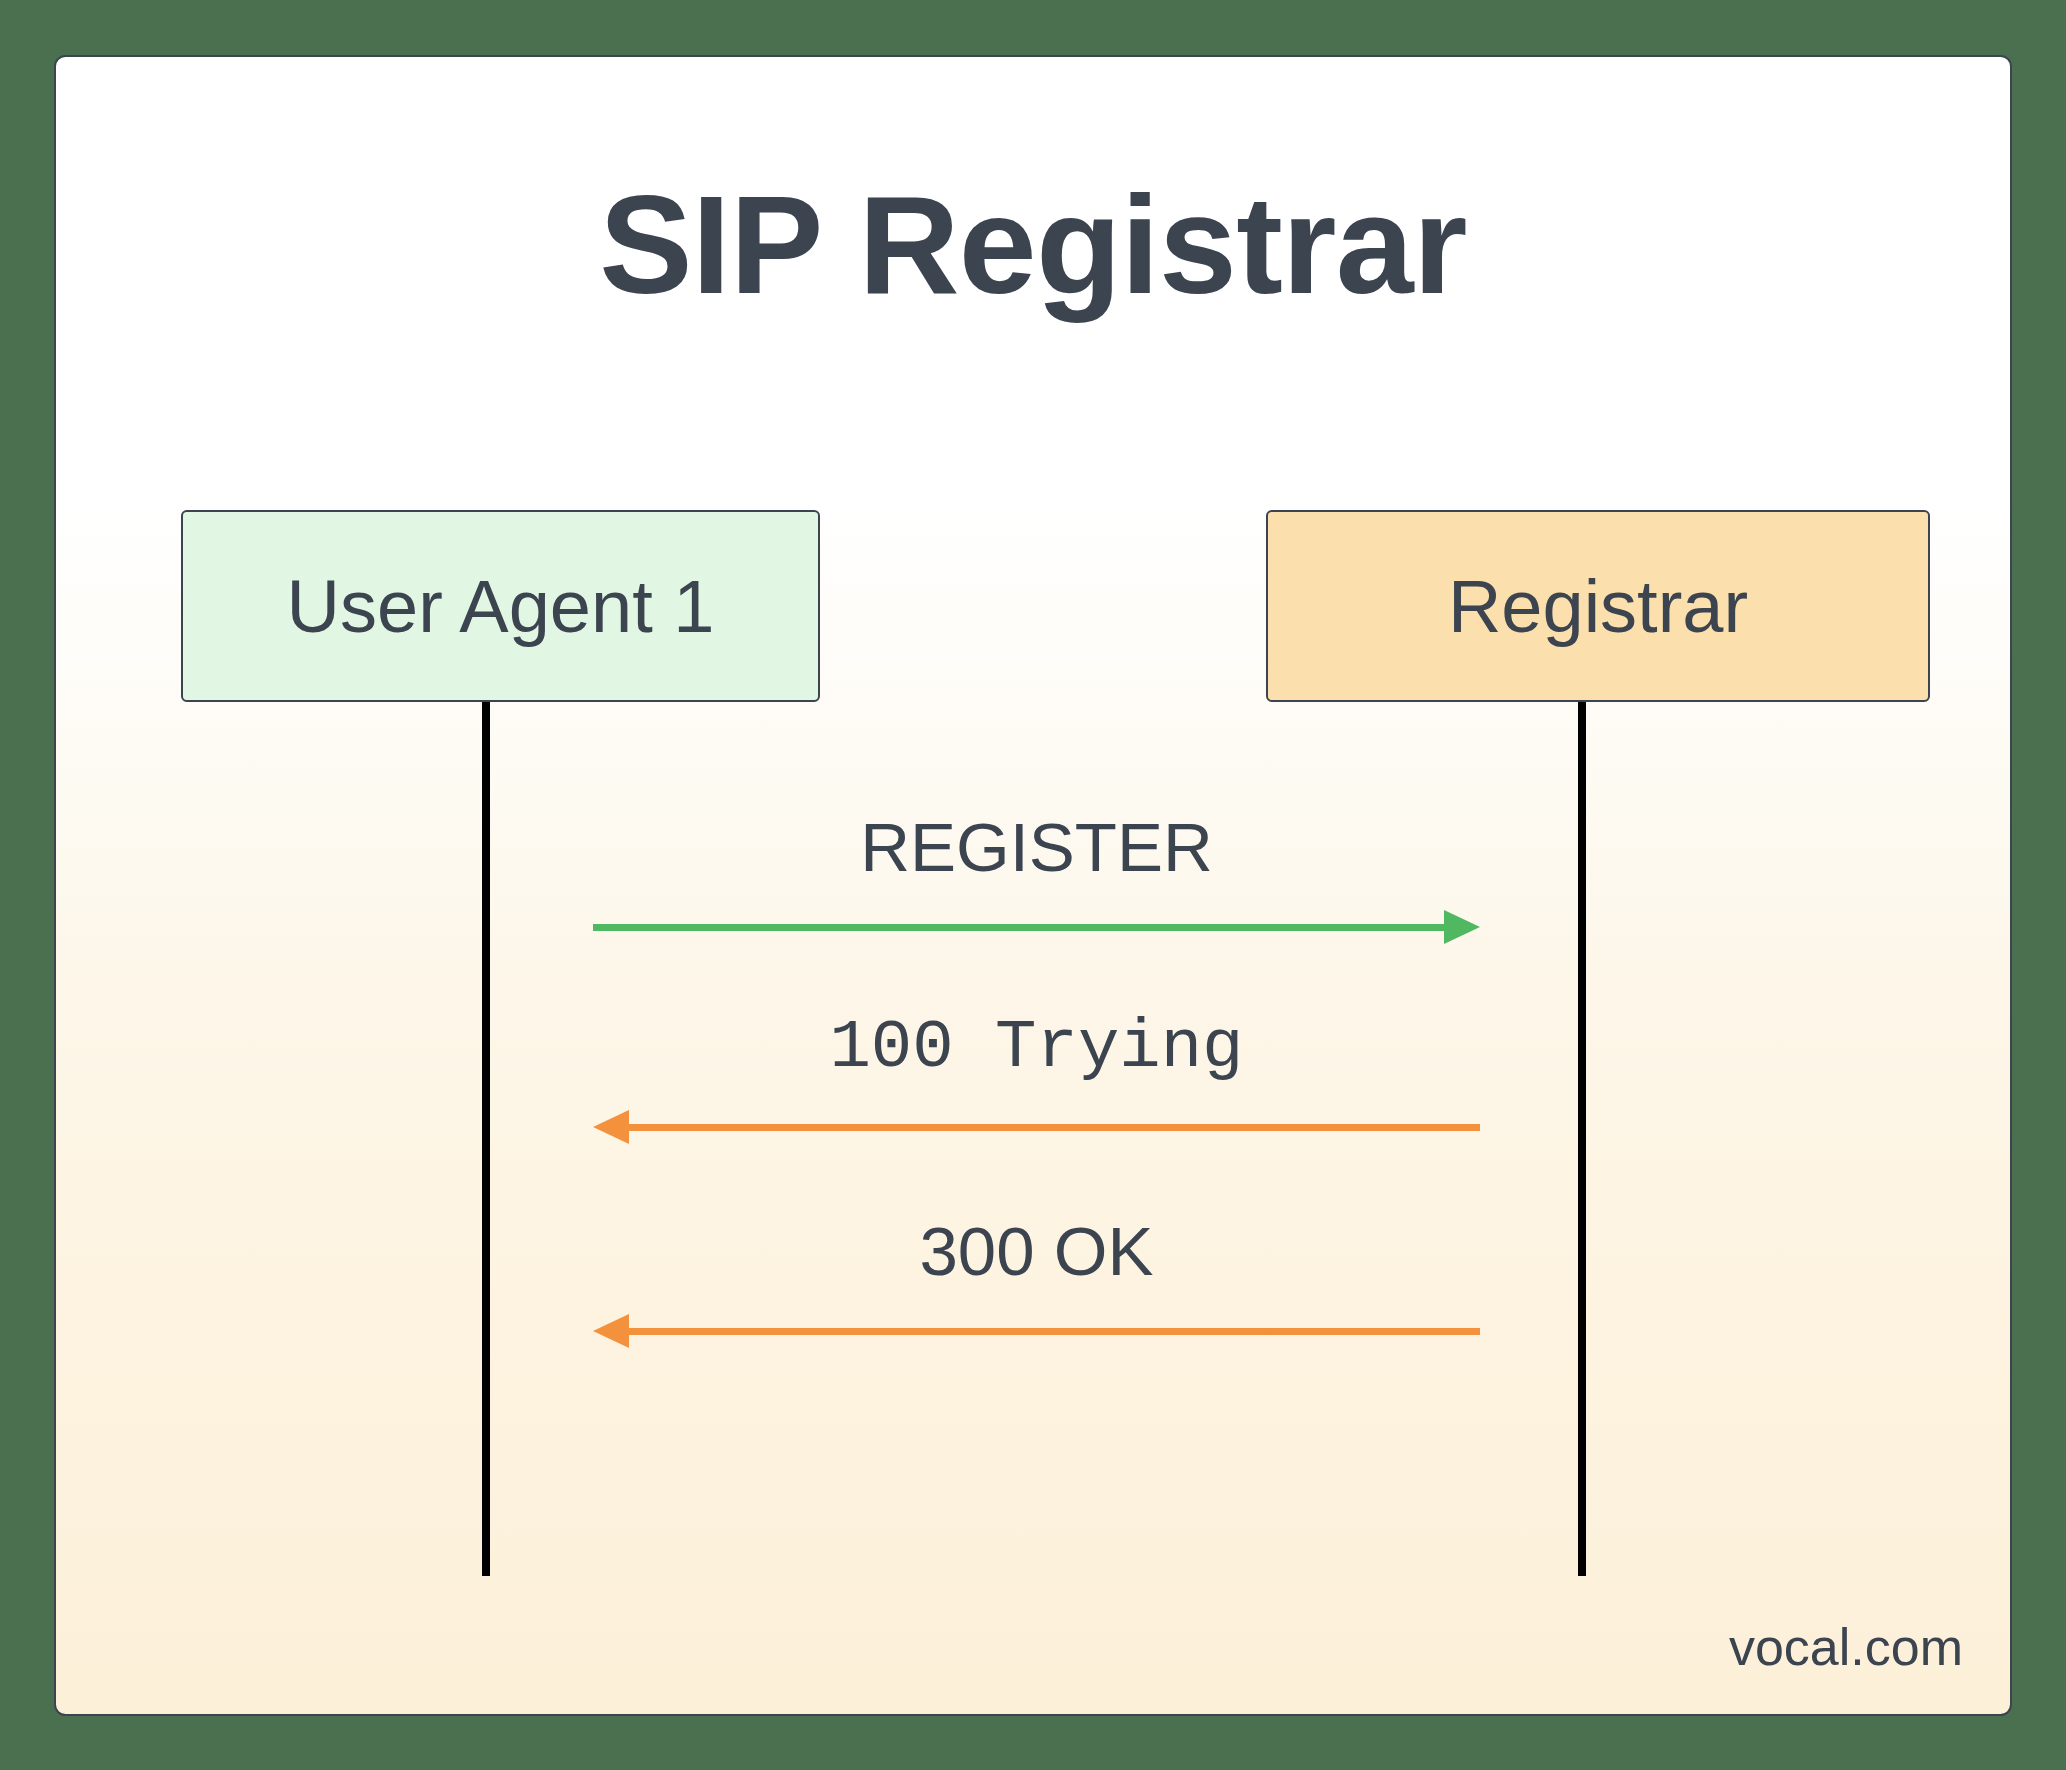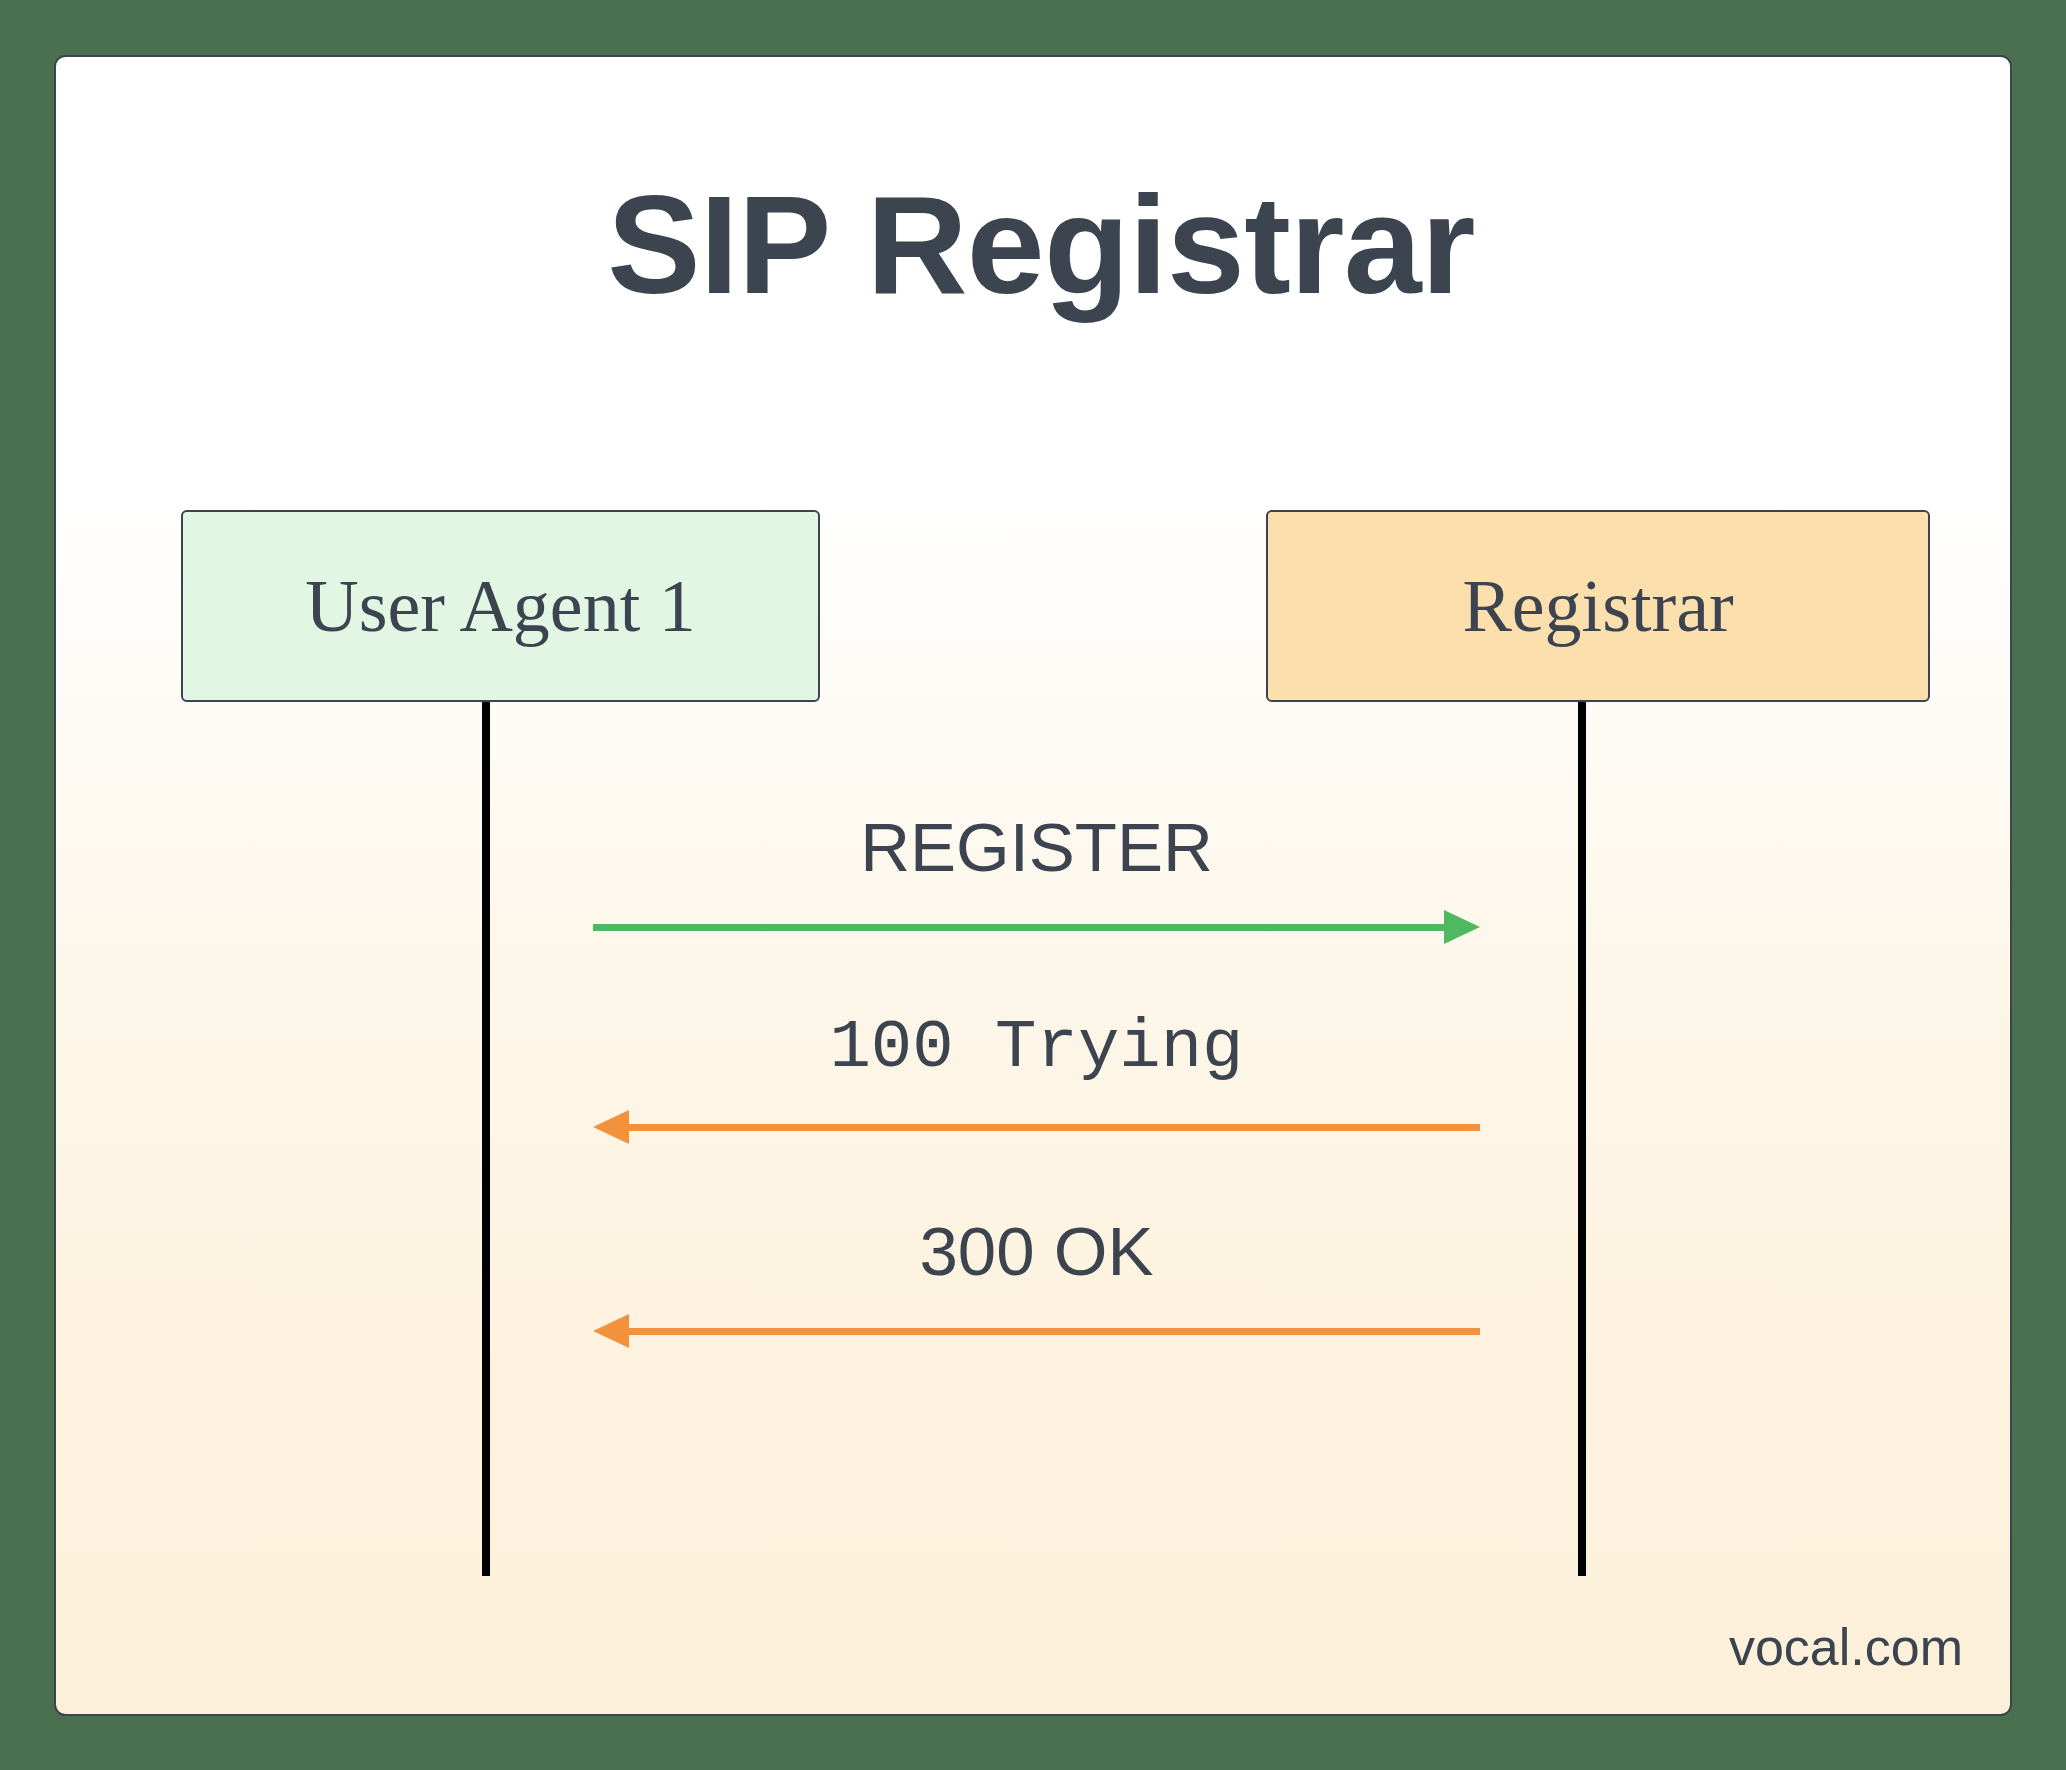--- a/index.html
+++ b/index.html
@@ -37,36 +37,34 @@
     position: absolute;
     left: 0;
     top: 114px;
     width: 100%;
     text-align: center;
     font-size: 140px;
     font-weight: bold;
     color: #3c4450;
     letter-spacing: -0.7px;
     line-height: 1.05;
-    padding-left: 8px;
   }
 
   .participant-box {
     position: absolute;
     box-sizing: border-box;
     border: 2.1px solid #3c4450;
     border-radius: 5.7px;
     display: flex;
     align-items: center;
     justify-content: center;
     font-size: 74px;
     color: #3c4450;
     height: 192px;
     top: 453px;
-    font-family: Liberation Serif, serif;
   }
   #participant-user-agent-1 {
     left: 125px;
     width: 639px;
     background: #e1f6e3;
   }
   #participant-registrar {
     left: 1210px;
     width: 664px;
     background: #fbdfad;

